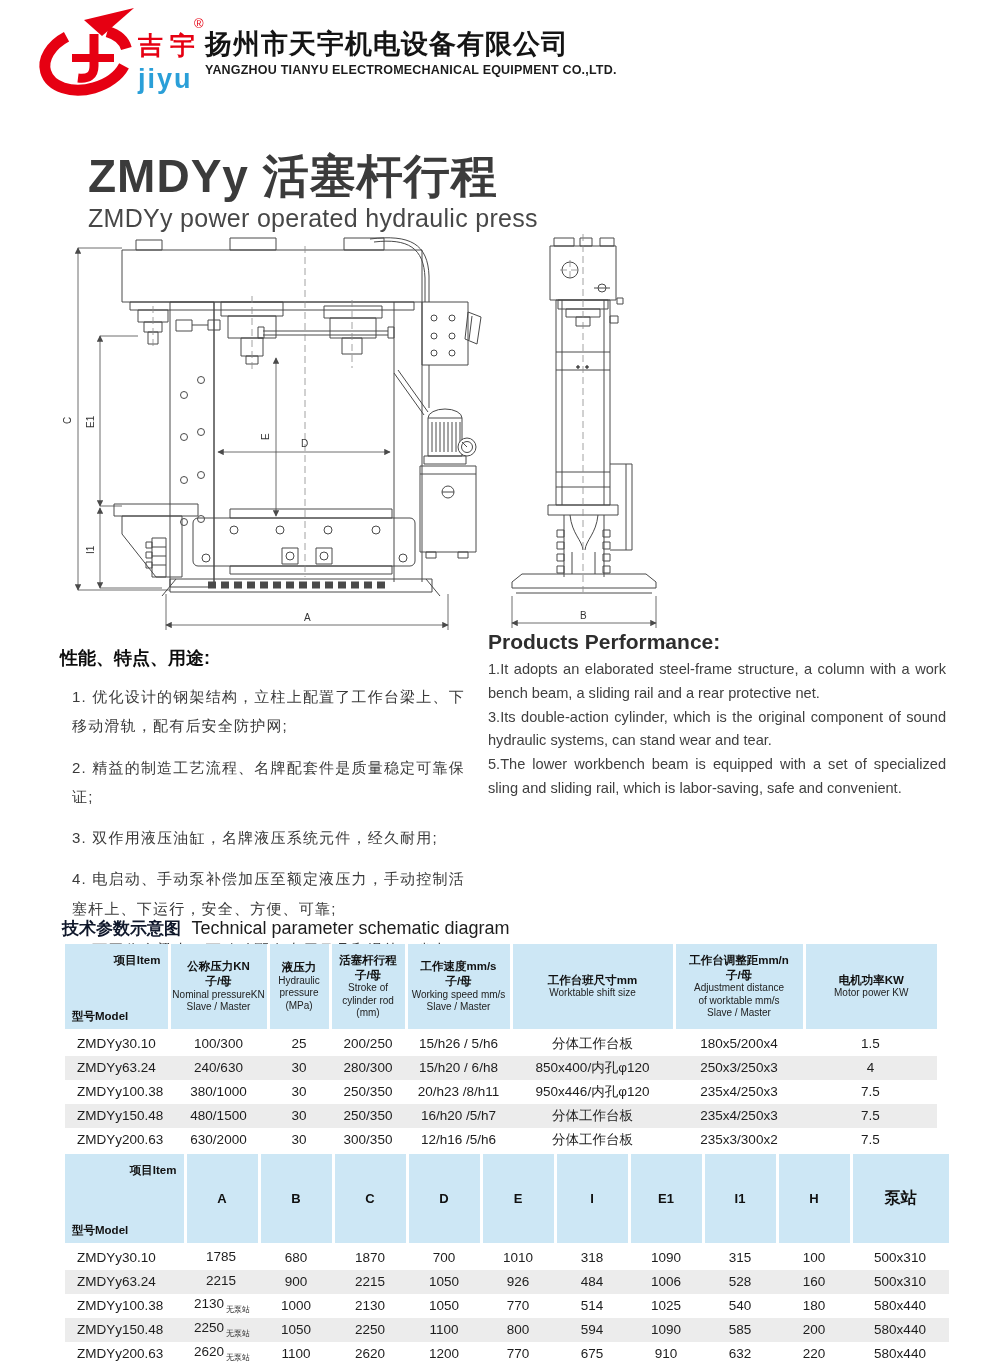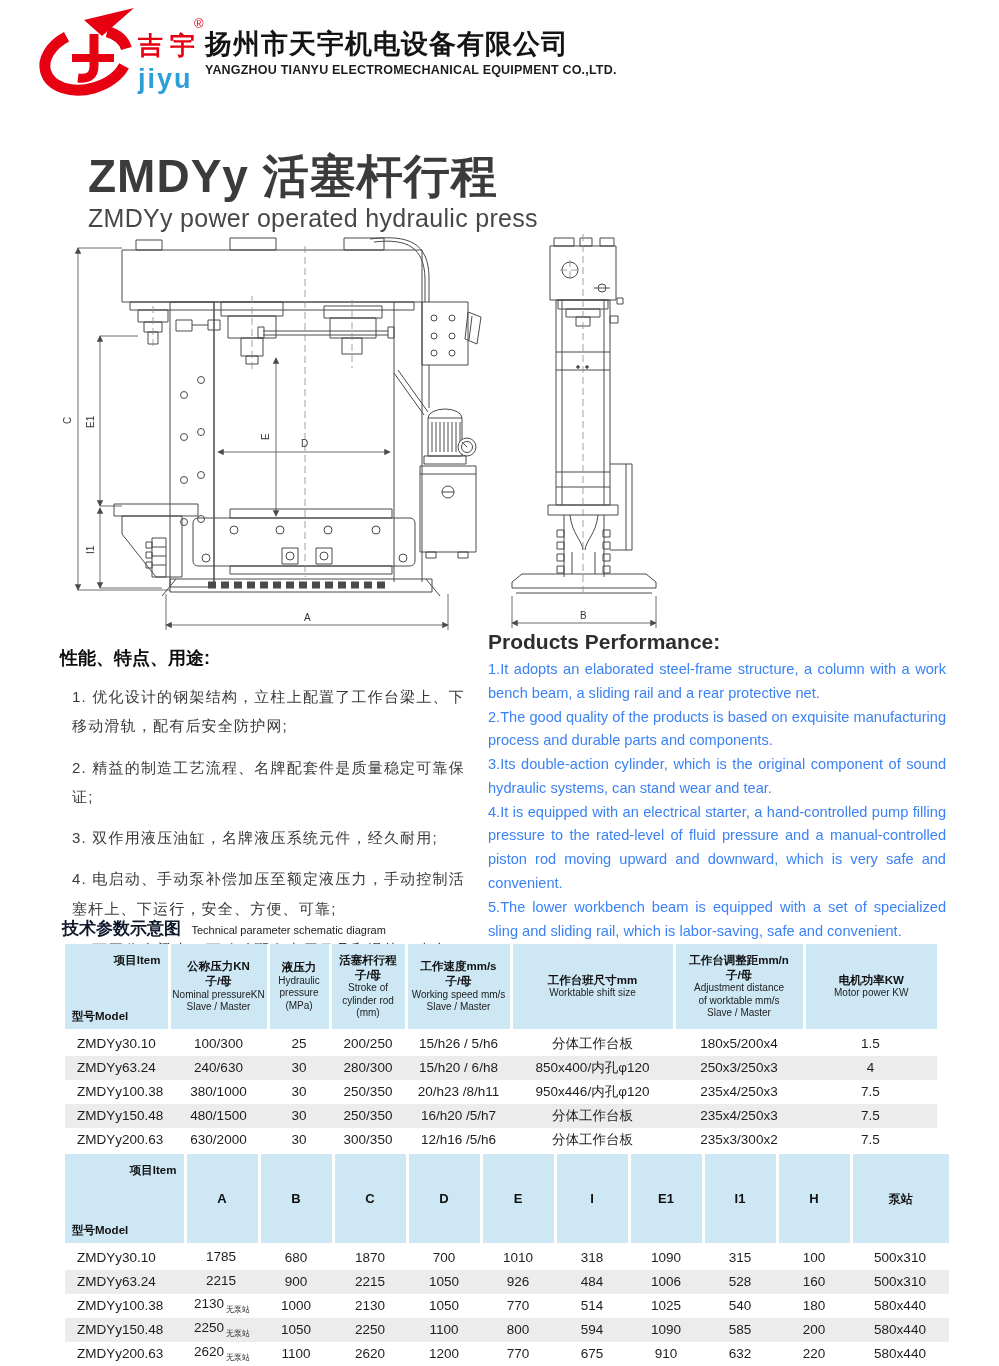--- a/index.html
+++ b/index.html
@@ -12,24 +12,24 @@
   
   .title-cn{font-size:46px;font-weight:bold;color:#3b3b3b;letter-spacing:1px;line-height:1.05;}
   .title-en{font-size:25px;color:#474747;margin-top:4px;letter-spacing:.3px;}
   
   .drawing line,.drawing path,.drawing rect,.drawing circle,.drawing ellipse,.drawing polyline
     {vector-effect:non-scaling-stroke;}
   
   .feat-head{font-size:18px;font-weight:bold;color:#0d0d0d;margin:0 0 8px 0;}
   .feat-item{font-size:15px;color:#3a3a3a;line-height:1.95;letter-spacing:1.2px;margin:12px;}
   .perf-head{font-size:21px;font-weight:bold;color:#2e2e2e;margin:0 0 4px 0;}
-  .perf-item{font-size:14.6px;color:#3b82f6;line-height:1.63;text-align:justify;margin:0;}
+  .perf-item{font-size:14.6px;color:#404040;line-height:1.63;text-align:justify;margin:0;}
   
   .tech-cn{font-size:17px;font-weight:bold;color:#0f172a;}
-  .tech-en{font-size:11px;color:#1c1c1c;font-weight:normal;margin-left:6px;}
+  .tech-en{font-size:18px;color:#1c1c1c;font-weight:normal;margin-left:6px;}
   
   table.spec{border-collapse:collapse;table-layout:fixed;width:100%;}
   table.spec thead th{background:#cde7f5;vertical-align:middle;text-align:center;padding:2px 1px;
         border-left:3px solid #fff;border-bottom:3px solid #fff;}
   table.spec thead th:first-child{border-left:none;}
   .th-cn{display:block;white-space:pre-line;font-size:11.5px;font-weight:bold;color:#111;line-height:1.3;}
   .th-en{display:block;white-space:pre-line;font-size:10px;font-weight:normal;color:#222;line-height:1.25;}
   .th-letter{font-size:13px;font-weight:bold;color:#111;}
   th.corner{position:relative;background:
       linear-gradient(to bottom right,#cde7f5 49.5%,#ffffff 49.5%,#ffffff 50.6%,#cde7f5 50.6%);}
@@ -265,23 +265,21 @@
         <p class="feat-item">4. 电启动、手动泵补偿加压至额定液压力，手动控制活塞杆上、下运行，安全、方便、可靠;</p>
         <p class="feat-item">5. 下工作台梁上、下移动配有专用吊具和滑轨，省力、安全、方便。</p>
       </div>
   </div>
 
   <div class="abs" style="left:488px;top:630px;width:458px">
     <p class="perf-head">Products Performance:</p>
     <div>
 
     <p class="perf-item">1.It adopts an elaborated steel-frame structure, a column with a work bench beam, a sliding rail and a rear protective net.</p>
-        <p class="perf-item">2.The good quality of the products is based on exquisite manufacturing process and durable parts and components.</p>
         <p class="perf-item">3.Its double-action cylinder, which is the original component of sound hydraulic systems, can stand wear and tear.</p>
-        <p class="perf-item">4.It is equipped with an electrical starter, a hand-controlled pump filling pressure to the rated-level of fluid pressure and a manual-controlled piston rod moving upward and downward, which is very safe and convenient.</p>
         <p class="perf-item">5.The lower workbench beam is equipped with a set of specialized sling and sliding rail, which is labor-saving, safe and convenient.</p>
       </div>
   </div>
 
   <div class="abs" style="left:62px;top:917px">
     <span class="tech-cn">技术参数示意图</span>
     <span class="tech-en">Technical parameter schematic diagram</span>
   </div>
 
   <div class="abs" style="left:65px;top:944px;width:872px">
@@ -427,21 +425,21 @@
           </th>
           <th><span class="th-letter">A</span></th>
           <th><span class="th-letter">B</span></th>
           <th><span class="th-letter">C</span></th>
           <th><span class="th-letter">D</span></th>
           <th><span class="th-letter">E</span></th>
           <th><span class="th-letter">I</span></th>
           <th><span class="th-letter">E1</span></th>
           <th><span class="th-letter">I1</span></th>
           <th><span class="th-letter">H</span></th>
-          <th><span class="th-letter" style="font-size:12px">泵站</span></th>
+          <th><span class="th-letter" style="font-size:16px">泵站</span></th>
         </tr>
       </thead>
       <tbody>
 
           <tr>
             <td class="model">ZMDYy30.10</td>
             <td><span>1785</span><span class="note-sub"></span></td>
             <td>680</td>
             <td>1870</td>
             <td>700</td>

